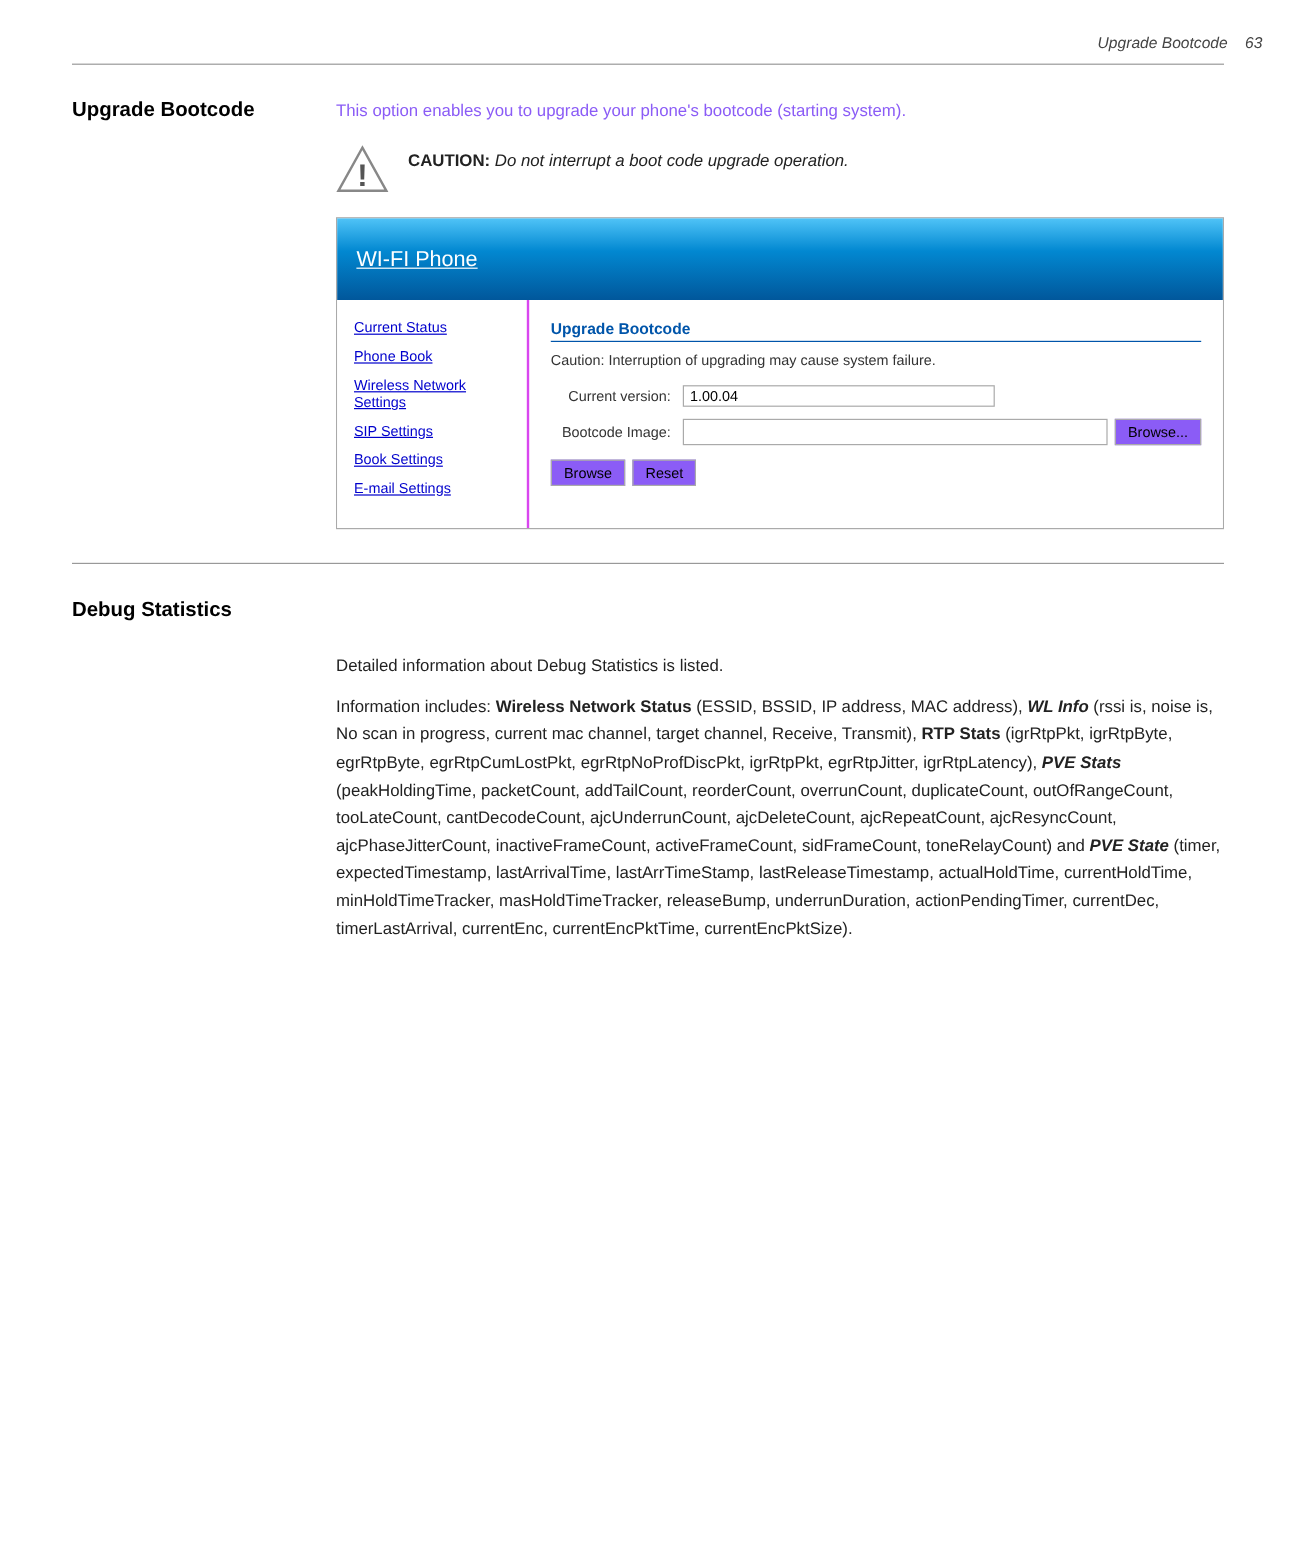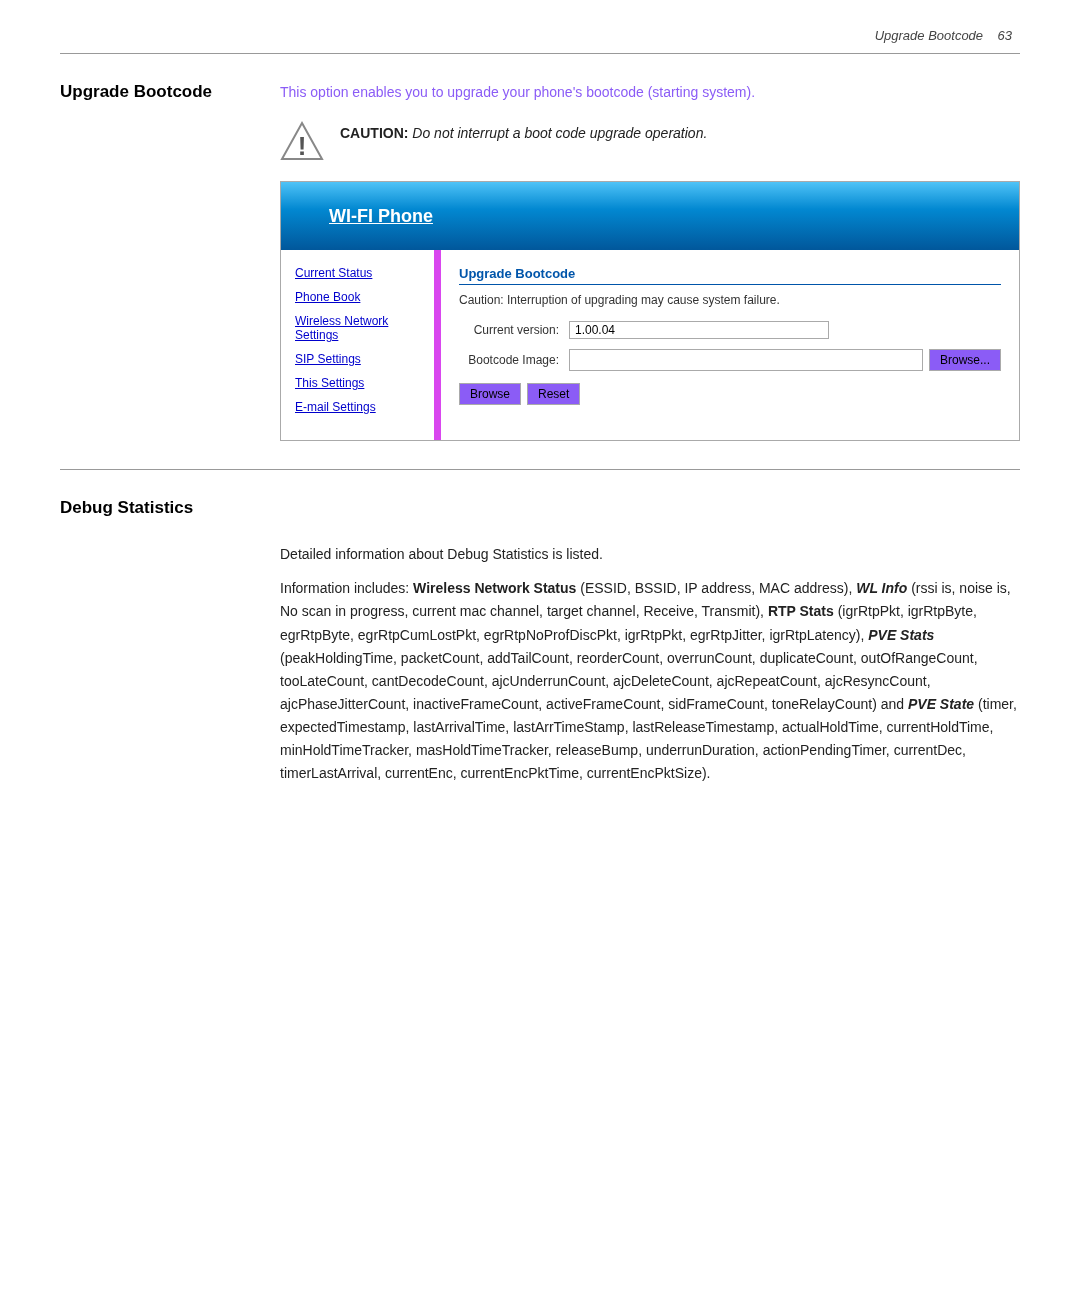--- a/index.html
+++ b/index.html
@@ -9,21 +9,21 @@
       color: #222;
       background: #fff;
       width: 1080px;
       min-height: 1296px;
       padding: 0;
     }
 
     
     .page-header {
       text-align: right;
-      padding: 28px 68px 10px 60px;
+      padding: 28px 28px 10px 60px;
       font-style: italic;
       color: #444;
       font-size: 13px;
     }
 
     
     .content {
       padding: 0 60px;
     }
 
@@ -97,37 +97,36 @@
       background: linear-gradient(to bottom, #4fc3f7 0%, #0288d1 40%, #01579b 100%);
       padding: 12px 16px;
       height: 68px;
       display: flex;
       align-items: center;
     }
 
     .wifi-phone-title {
       color: #fff;
       font-size: 18px;
-      font-weight: bold;
+      font-weight: normal;
       text-decoration: underline;
       font-family: Arial, sans-serif;
-      margin-left: 32px;
     }
 
     .wifi-phone-body {
       display: flex;
       background: #fff;
     }
 
     
     .wifi-sidebar {
       width: 160px;
       min-width: 160px;
       padding: 16px 14px;
-      border-right: 7px solid #d946ef;
+      border-right: 2px solid #d946ef;
     }
 
     .wifi-nav-link {
       display: block;
       color: #0000cc;
       font-size: 12px;
       text-decoration: underline;
       margin-bottom: 10px;
       cursor: pointer;
     }
@@ -276,21 +275,21 @@
           <span class="wifi-phone-title">WI-FI Phone</span>
         </div>
 
         <div class="wifi-phone-body">
 
           <div class="wifi-sidebar">
             <a class="wifi-nav-link" href="#">Current Status</a>
             <a class="wifi-nav-link" href="#">Phone Book</a>
             <a class="wifi-nav-link" href="#">Wireless Network Settings</a>
             <a class="wifi-nav-link" href="#">SIP Settings</a>
-            <a class="wifi-nav-link" href="#">This Settings</a>
+            <a class="wifi-nav-link" href="#">Book Settings</a>
             <a class="wifi-nav-link" href="#">E-mail Settings</a>
           </div>
 
           <div class="wifi-main-panel">
 
             <div class="panel-section-title">Upgrade Bootcode</div>
 
             <div class="panel-caution-text">Caution: Interruption of upgrading may cause system failure.</div>
 
             <div class="form-row">

